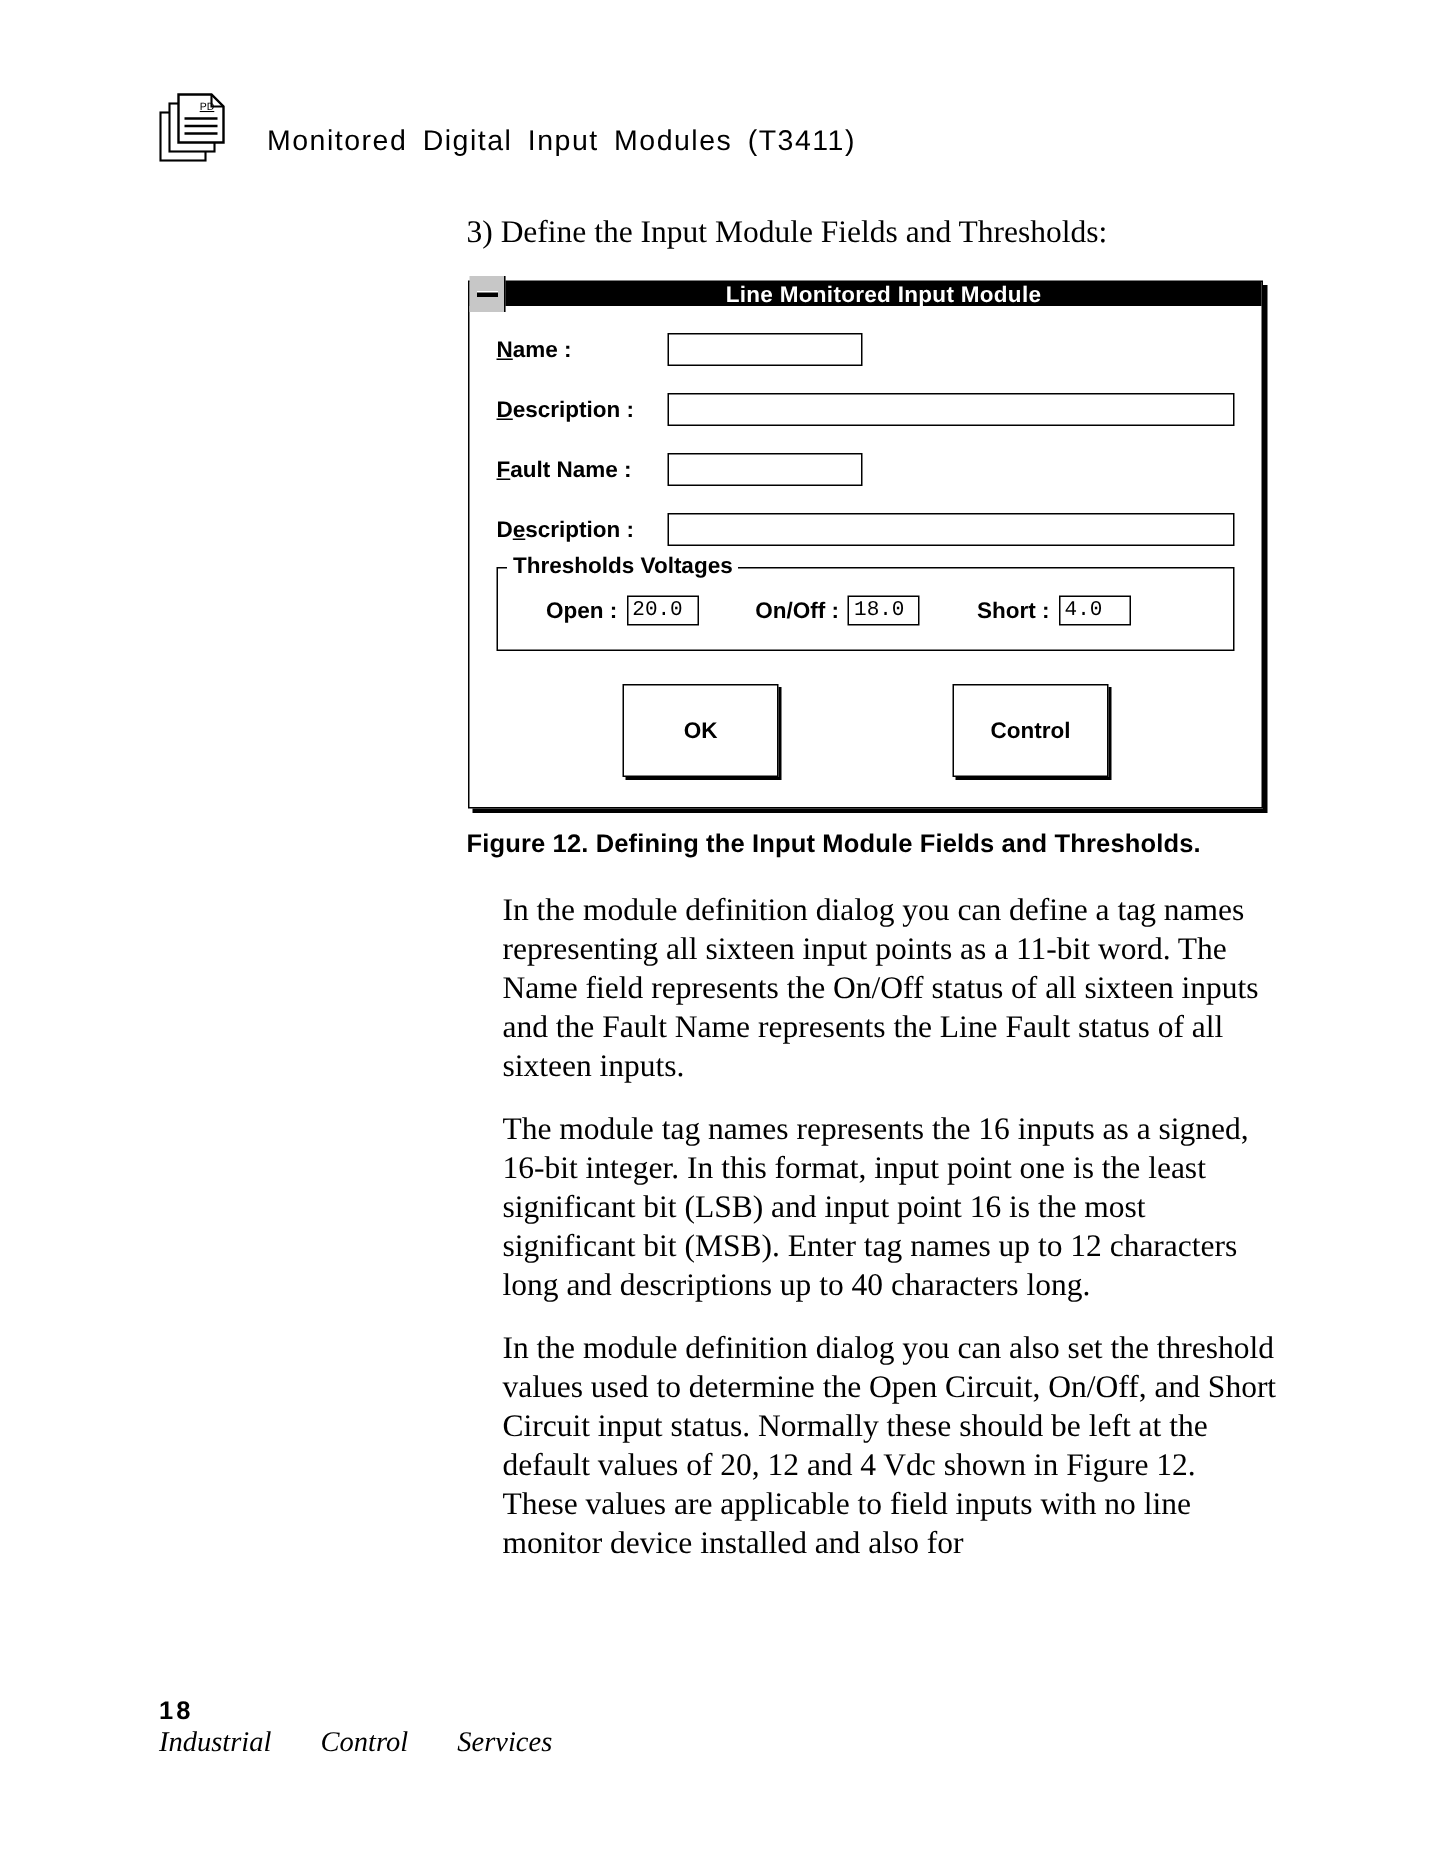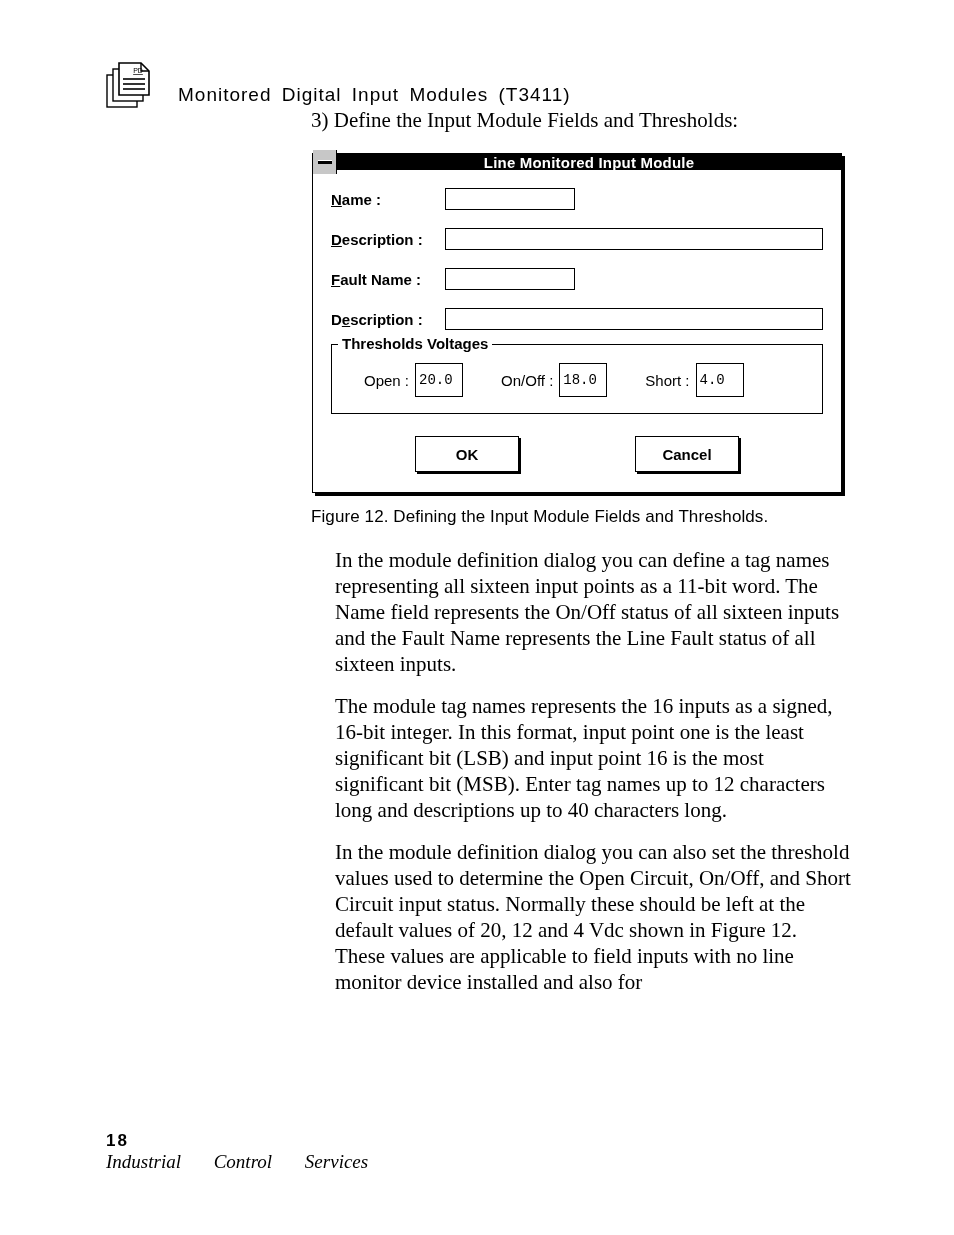--- a/index.html
+++ b/index.html
@@ -18,20 +18,21 @@
     height: 1235px;
     box-sizing: border-box;
     padding: 62px 100px 0 106px;
   }
 
   
   .hdr {
     display: flex;
     align-items: flex-end;
     gap: 22px;
+    margin-bottom: 34px;
   }
   .doc-icon {
     width: 50px;
     height: 46px;
     position: relative;
   }
   .doc-icon svg { display: block; }
   .hdr-title {
     font-family: Arial, Helvetica, sans-serif;
     font-size: 19px;
@@ -137,26 +138,26 @@
     padding: 0 4px;
     font-weight: bold;
   }
   .fs-row {
     display: flex;
     align-items: center;
     gap: 0;
     padding-left: 18px;
   }
   .thresh-label {
-    font-weight: normal;
+    font-weight: bold;
     margin-right: 6px;
   }
   .thresh-input {
     width: 48px;
-    height: 34px;
+    height: 20px;
     border: 1px solid #000;
     font-family: "Courier New", monospace;
     font-size: 14px;
     padding: 1px 3px;
     box-sizing: border-box;
     display: inline-flex;
     align-items: center;
   }
   .thresh-gap { width: 38px; }
 
@@ -171,26 +172,26 @@
     height: 28px;
     border: 1px solid #000;
     box-shadow: 2px 2px 0 #000;
     background: #fff;
     font-weight: bold;
     font-family: Arial, Helvetica, sans-serif;
     font-size: 15px;
     display: inline-flex;
     align-items: center;
     justify-content: center;
-    padding: 3px 12px;
+    padding: 16px 12px;
   }
 
   .caption {
     font-family: Arial, Helvetica, sans-serif;
-    font-weight: normal;
+    font-weight: bold;
     font-size: 17px;
     margin: 14px 0 20px 0;
     letter-spacing: .1px;
   }
 
   
   .footer {
     position: absolute;
     left: 106px;
     right: 100px;
@@ -295,21 +296,21 @@
               <span class="thresh-label"><span>On/Of</span><span class="ul">f</span><span> :</span></span>
               <span class="thresh-input">18.0</span>
               <span class="thresh-gap"></span>
               <span class="thresh-label"><span>S</span><span class="ul">h</span><span>ort :</span></span>
               <span class="thresh-input">4.0</span>
             </div>
           </div>
 
           <div class="dlg-buttons">
             <div class="dlg-btn">OK</div>
-            <div class="dlg-btn">Cancel</div>
+            <div class="dlg-btn">Control</div>
           </div>
 
         </div>
       </div>
     </div>
 
     <div class="caption">Figure 12.  Defining the Input Module Fields and Thresholds.</div>
 
     <p class="para">In the module definition dialog you can define a tag names representing all sixteen input points as a 11-bit word.  The Name field represents the On/Off status of all sixteen inputs and the Fault Name represents the Line Fault status of all sixteen inputs.</p>
     <p class="para">The module tag names represents the 16 inputs as a signed, 16-bit integer.  In this format, input point one is the least significant bit (LSB) and input point 16 is the most significant bit (MSB).  Enter tag names up to 12 characters long and descriptions up to 40 characters long.</p>

